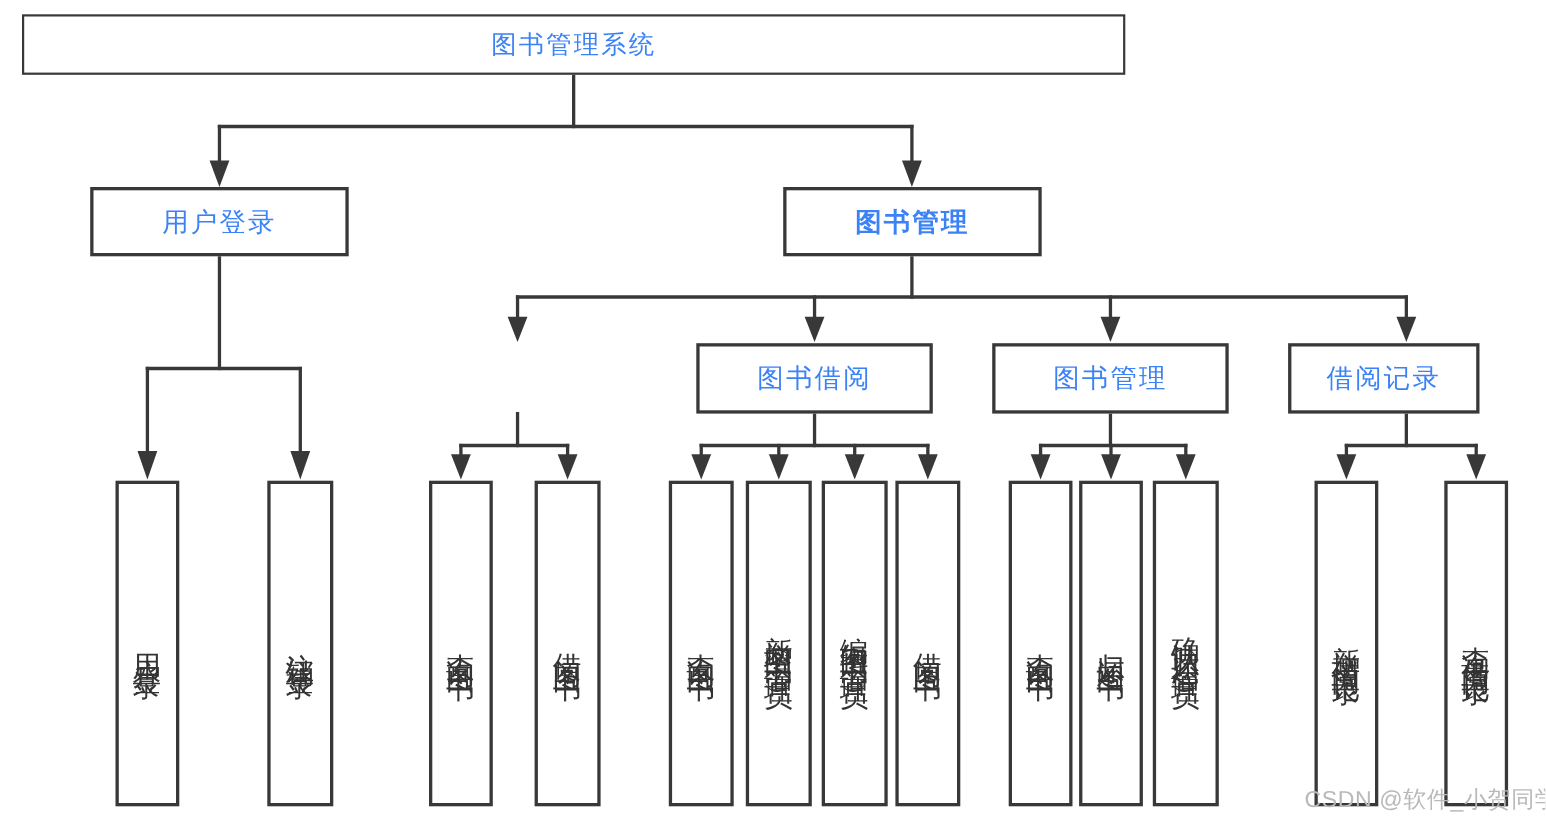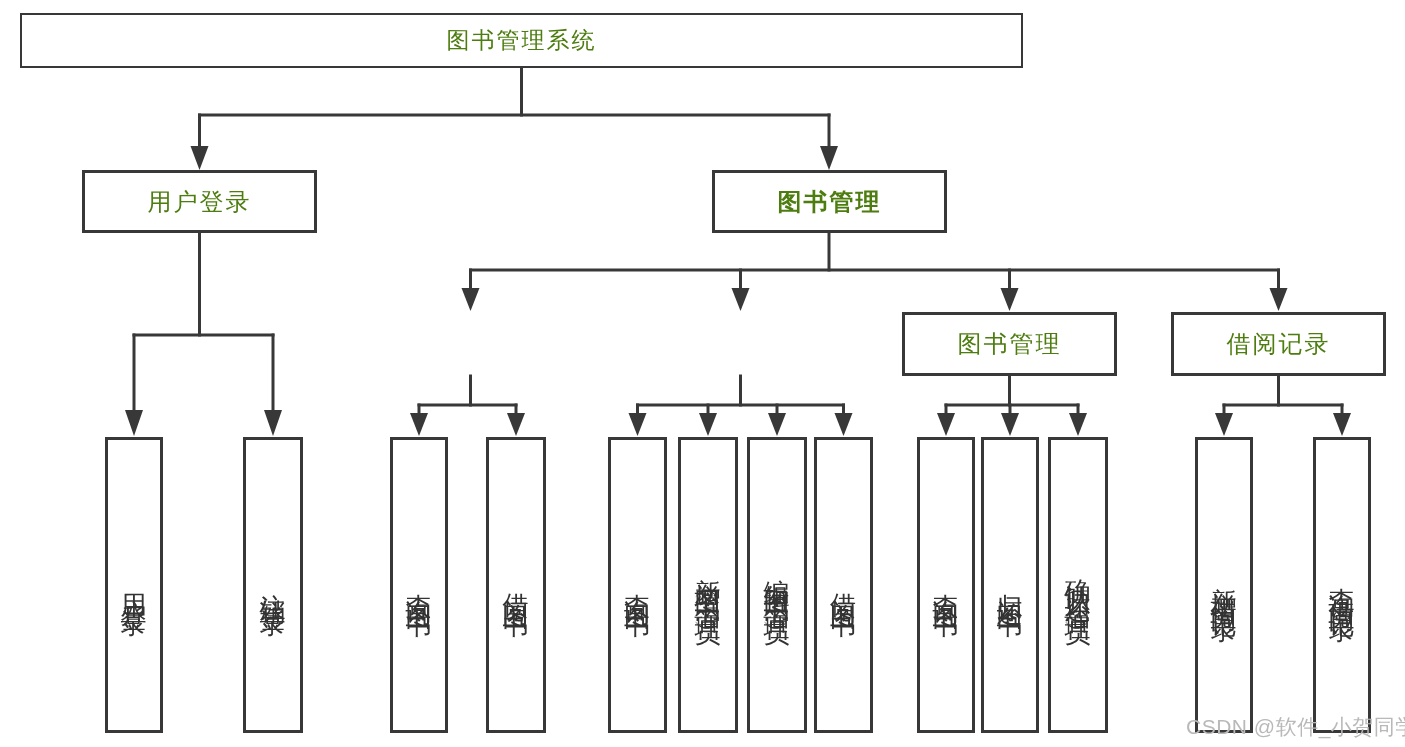--- a/index.html
+++ b/index.html
@@ -27,21 +27,21 @@
     display: flex;
     align-items: center;
     justify-content: center;
     color: #333333;
     z-index: 2;
   }
   .box.root { border-width: 2px; }
   .hlabel {
     font-size: 24px;
     letter-spacing: 2px;
-    color: #4d7c0f;
+    color: #3b82f6;
     white-space: nowrap;
   }
   .root .hlabel { font-size: 23px; }
   .vlabel {
     writing-mode: vertical-rl;
     text-orientation: mixed;
     font-size: 26px;
     letter-spacing: 6px;
     line-height: 1;
     color: #333333;
@@ -142,24 +142,27 @@
     <span class="hlabel">图书管理系统</span>
   </div>
 
   <div class="box" style="left:82px; top:170px; width:235px; height:63px;">
     <span class="hlabel">用户登录</span>
   </div>
   <div class="box" style="left:712px; top:170px; width:235px; height:63px;font-weight:bold;">
     <span class="hlabel">图书管理</span>
   </div>
 
+  <div class="box" style="left:633px; top:312px; width:215px; height:64px;">
+    <span class="hlabel">图书借阅</span>
+  </div>
   <div class="box" style="left:902px; top:312px; width:215px; height:64px;">
     <span class="hlabel">图书管理</span>
   </div>
-  <div class="box" style="left:1171px; top:312px; width:215px; height:64px;">
+  <div class="box" style="left:1171px; top:312px; width:174px; height:64px;">
     <span class="hlabel">借阅记录</span>
   </div>
 
   <div class="box leaf" style="left:105px; top:437px; width:58px; height:296px;">
     <span class="vlabel">用户登录</span>
   </div>
   <div class="box leaf" style="left:243px; top:437px; width:60px; height:296px;">
     <span class="vlabel">注销登录</span>
   </div>
 

